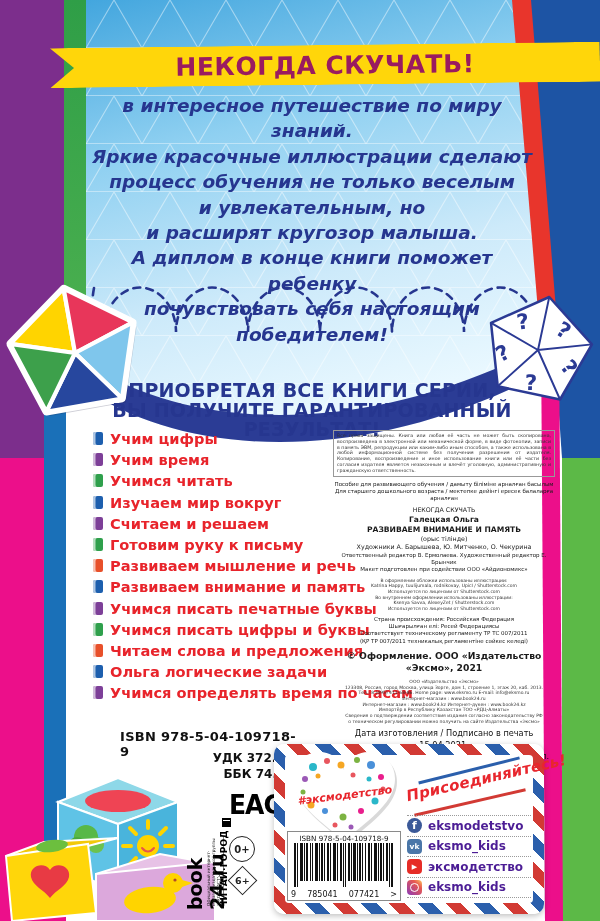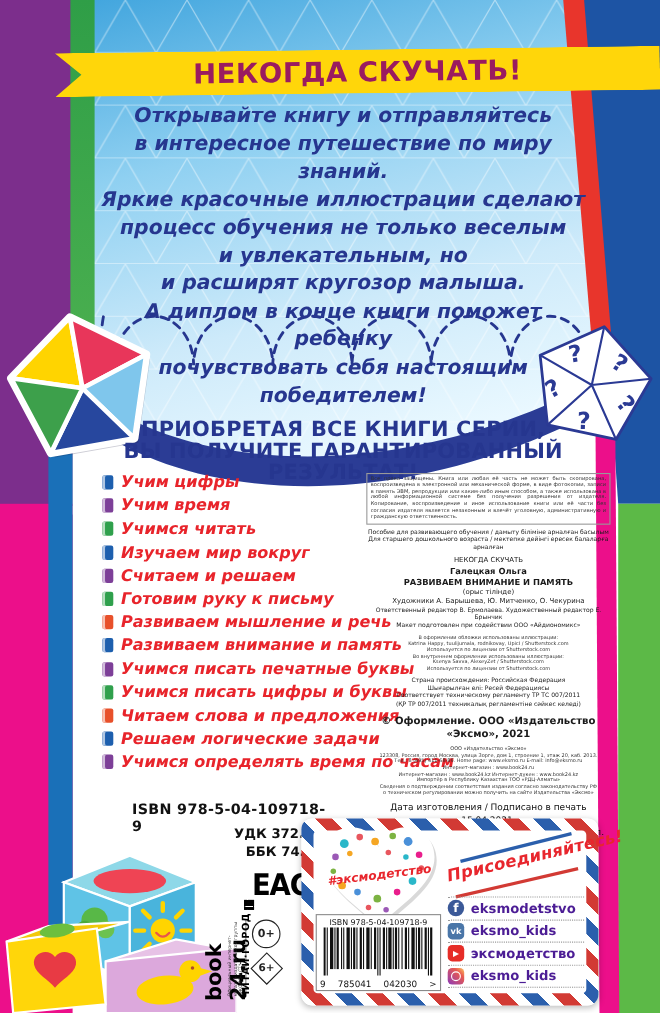--- a/index.html
+++ b/index.html
@@ -30,21 +30,21 @@
 
   
   #promo{left:86px;top:381px;width:452px;text-align:center;color:#26368f;font-weight:800;
          font-size:19px;line-height:19.5px;letter-spacing:.2px;}
 
   
   #series-list{left:93px;top:428px;width:248px;}
   .series-item{display:flex;align-items:center;gap:7px;height:21.2px;}
   .series-bullet{width:10px;height:13px;border-radius:2px;flex:0 0 auto;
                  box-shadow:inset 2.5px 0 0 rgba(255,255,255,.65);}
-  .series-label{font-style:italic;font-weight:bold;font-size:14.6px;color:#e8242b;white-space:nowrap;}
+  .series-label{font-weight:bold;font-size:14.6px;color:#e8242b;white-space:nowrap;}
 
   
   #colophon{left:333px;top:430px;width:222px;text-align:center;color:#1a1a1a;}
   .cl-legal{font-size:4.7px;line-height:5.8px;text-align:justify;color:#333;border:.5px solid #999;padding:2px 3px;margin-bottom:4px;}
   .cl-xs{font-size:5.5px;line-height:7.3px;}
   .cl-tiny{font-size:4.5px;line-height:5.7px;color:#333;}
   .cl-sm{font-size:6.3px;line-height:8.4px;}
   .cl-md{font-size:7.6px;line-height:10px;}
   .cl-b{font-weight:bold;}
   .cl-gap{height:4px;}
@@ -130,21 +130,20 @@
   <polygon points="562,458 600,458 600,921 562,921" fill="#5cb947"></polygon>
   <polygon points="512,0 531,0 559,347 541,347" fill="#e8352c"></polygon>
   <polygon points="541,336 559,336 563,921 545,921" fill="#ec0f8a"></polygon>
 </svg>
 
 <div class="abs" id="banner">
   <span id="banner-title">НЕКОГДА СКУЧАТЬ!</span>
 </div>
 
 <div class="abs" id="intro">
-  <div>Открывайте книгу и отправляйтесь</div>
   <div>в интересное путешествие по миру знаний.</div>
   <div>Яркие красочные иллюстрации сделают</div>
   <div>процесс обучения не только веселым</div>
   <div>и увлекательным, но</div>
   <div>и расширят кругозор малыша.</div>
   <div>А диплом в конце книги поможет ребенку</div>
   <div>почувствовать себя настоящим победителем!</div>
 </div>
 
 <svg class="abs" style="left:88px;top:276px;" width="460" height="62" viewBox="0 0 460 62">
@@ -220,21 +219,21 @@
   <div class="series-item">
       <span class="series-bullet" style="background-color: rgb(47, 160, 76);"></span>
       <span class="series-label">Учимся писать цифры и буквы</span>
     </div>
   <div class="series-item">
       <span class="series-bullet" style="background-color: rgb(232, 80, 42);"></span>
       <span class="series-label">Читаем слова и предложения</span>
     </div>
   <div class="series-item">
       <span class="series-bullet" style="background-color: rgb(29, 95, 174);"></span>
-      <span class="series-label">Решаем логические задачи</span>
+      <span class="series-label">Ольга логические задачи</span>
     </div>
   <div class="series-item">
       <span class="series-bullet" style="background-color: rgb(125, 63, 152);"></span>
       <span class="series-label">Учимся определять время по часам</span>
     </div>
 </div>
 
 <div class="abs" id="colophon">
   <div class="cl-legal">Все права защищены. Книга или любая её часть не может быть скопирована, воспроизведена в электронной или механической форме, в виде фотокопии, записи в память ЭВМ, репродукции или каким-либо иным способом, а также использована в любой информационной системе без получения разрешения от издателя. Копирование, воспроизведение и иное использование книги или её части без согласия издателя является незаконным и влечёт уголовную, административную и гражданскую ответственность.</div>
   <div class="cl-xs">Пособие для развивающего обучения / дамыту біліміне арналған басылым</div>
@@ -423,19 +422,19 @@
             <rect x="86" y="0" width="2" height="38"></rect>
           <rect x="89" y="0" width="1" height="38"></rect>
             <rect x="92" y="0" width="2" height="38"></rect>
           <rect x="95" y="0" width="1" height="44"></rect>
             <rect x="97" y="0" width="2" height="44"></rect>
         </g>
       </svg>
       <div id="barcode-digits">
         <span>9</span>
         <span>785041</span>
-        <span>042030</span>
+        <span>077421</span>
         <span>&gt;</span>
       </div>
     </div>
 
   </div>
 </div>
 
 </body></html>

